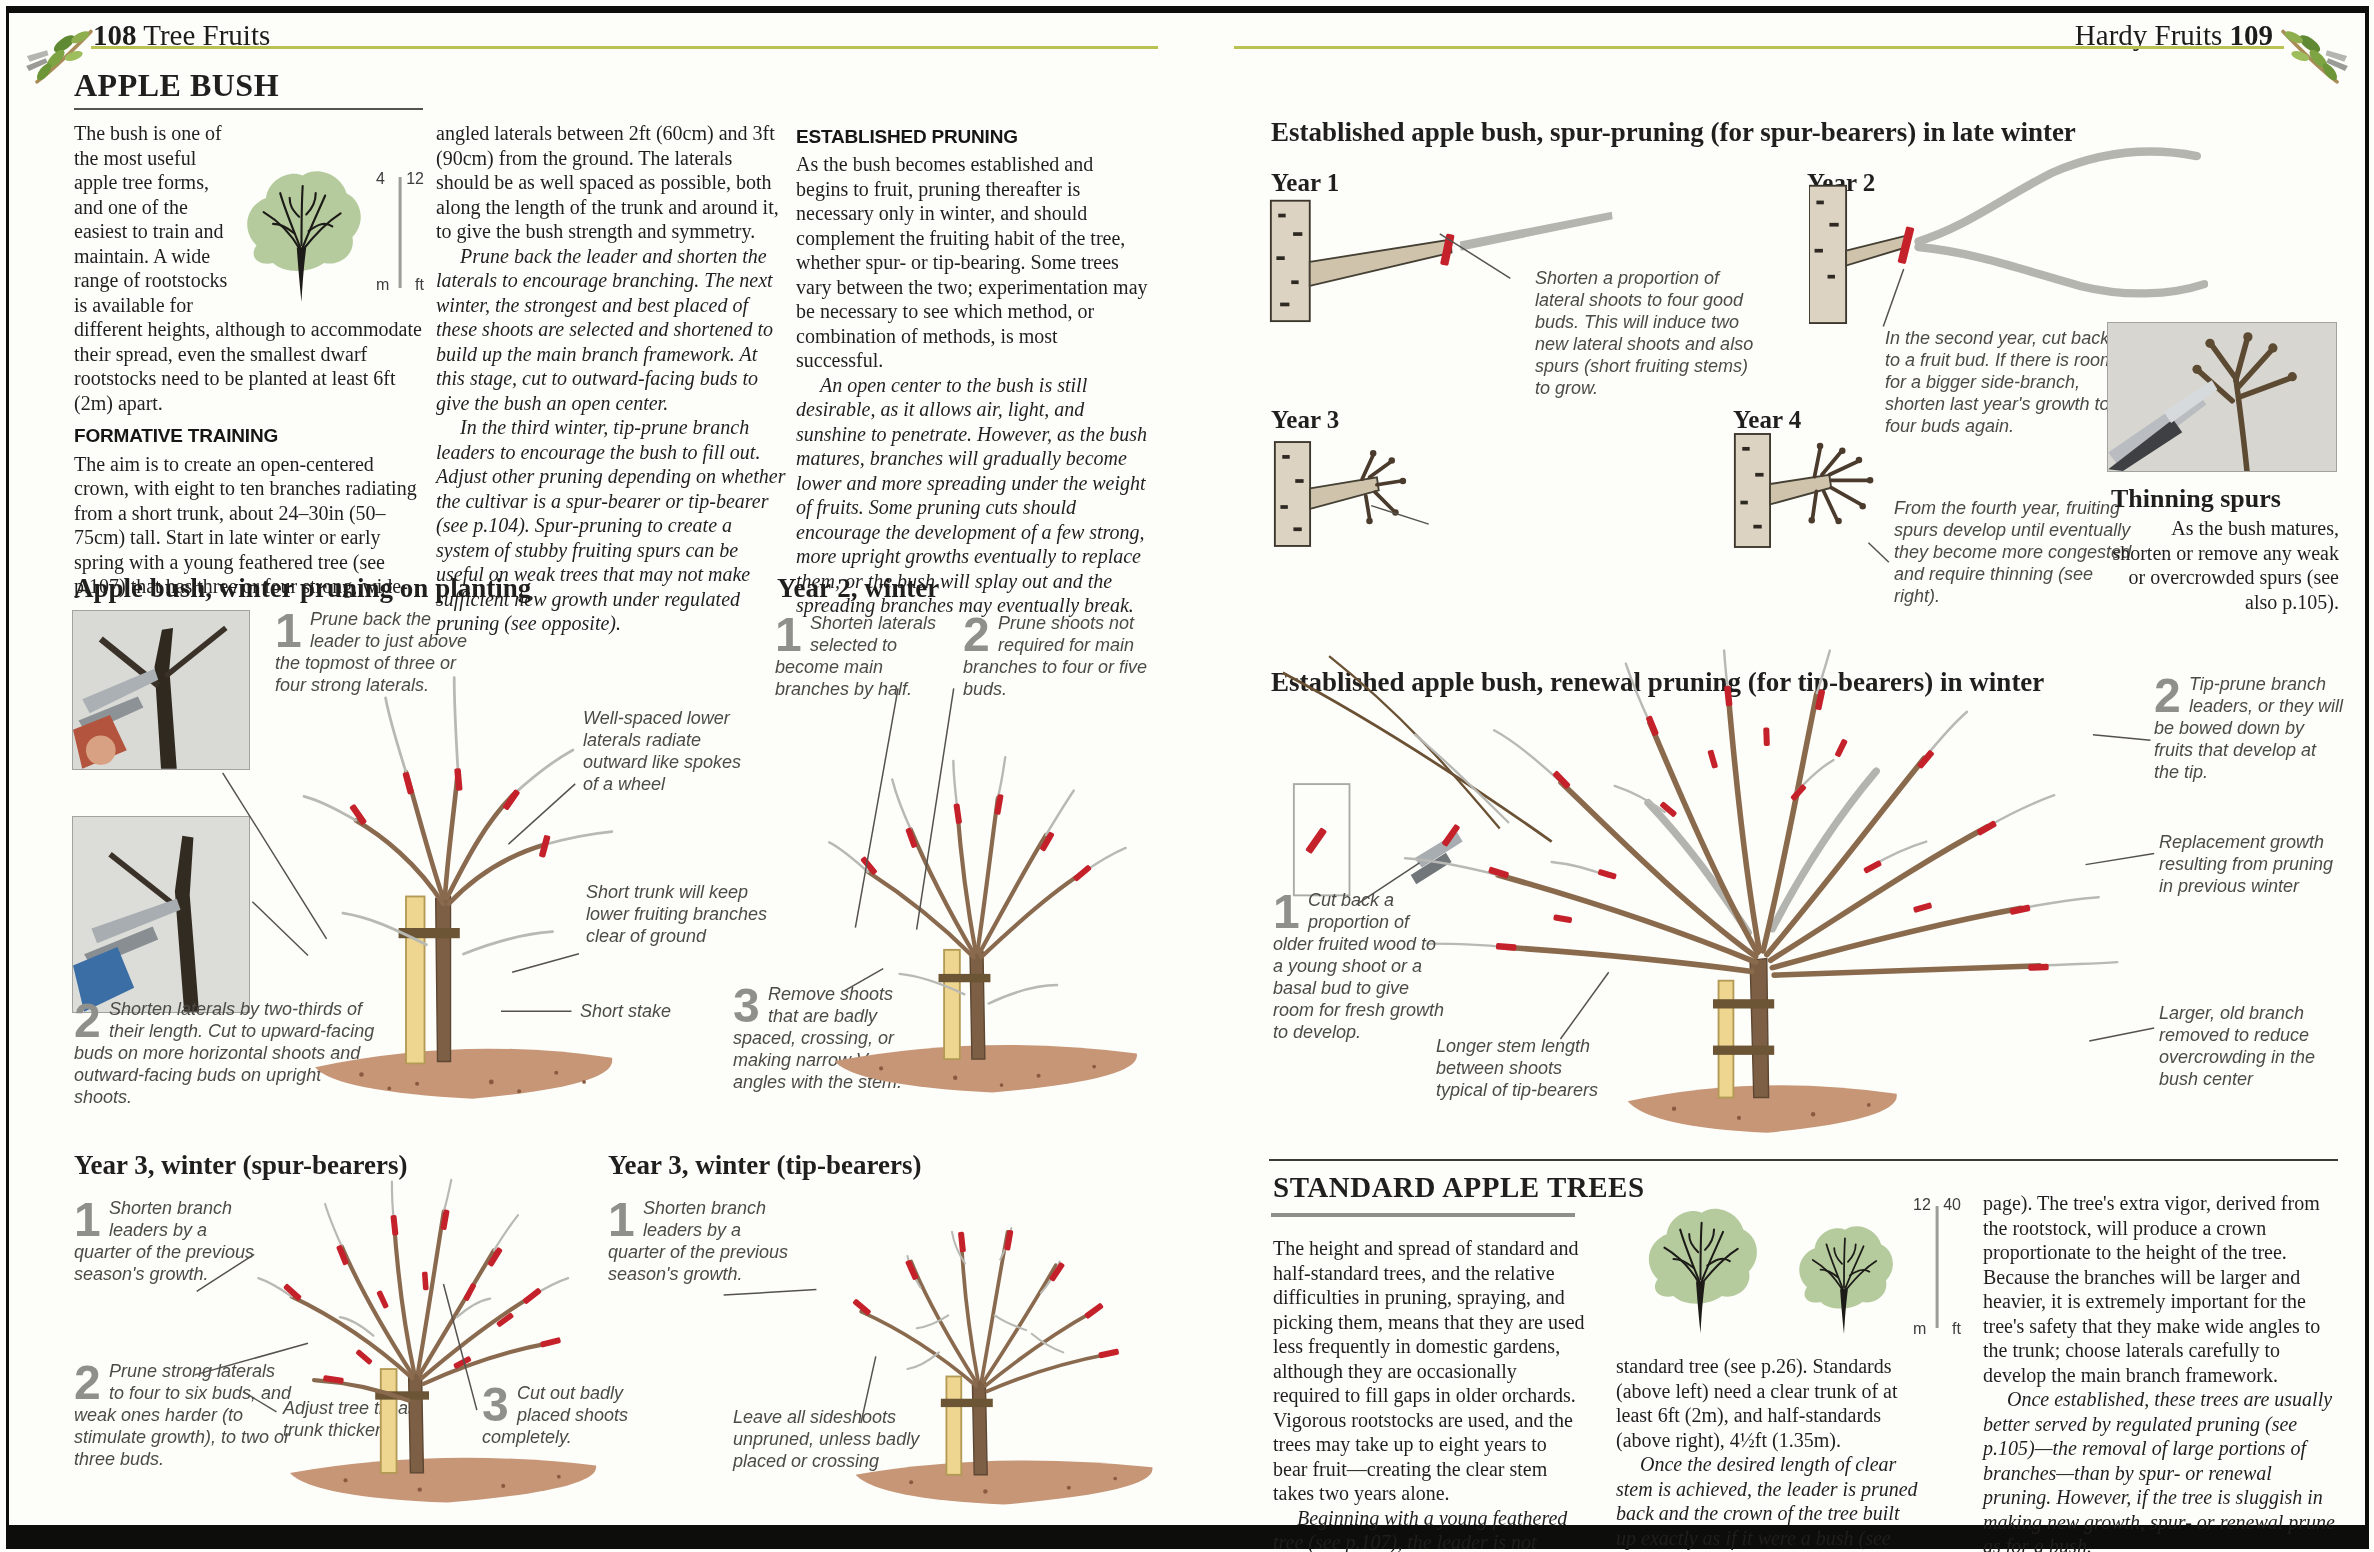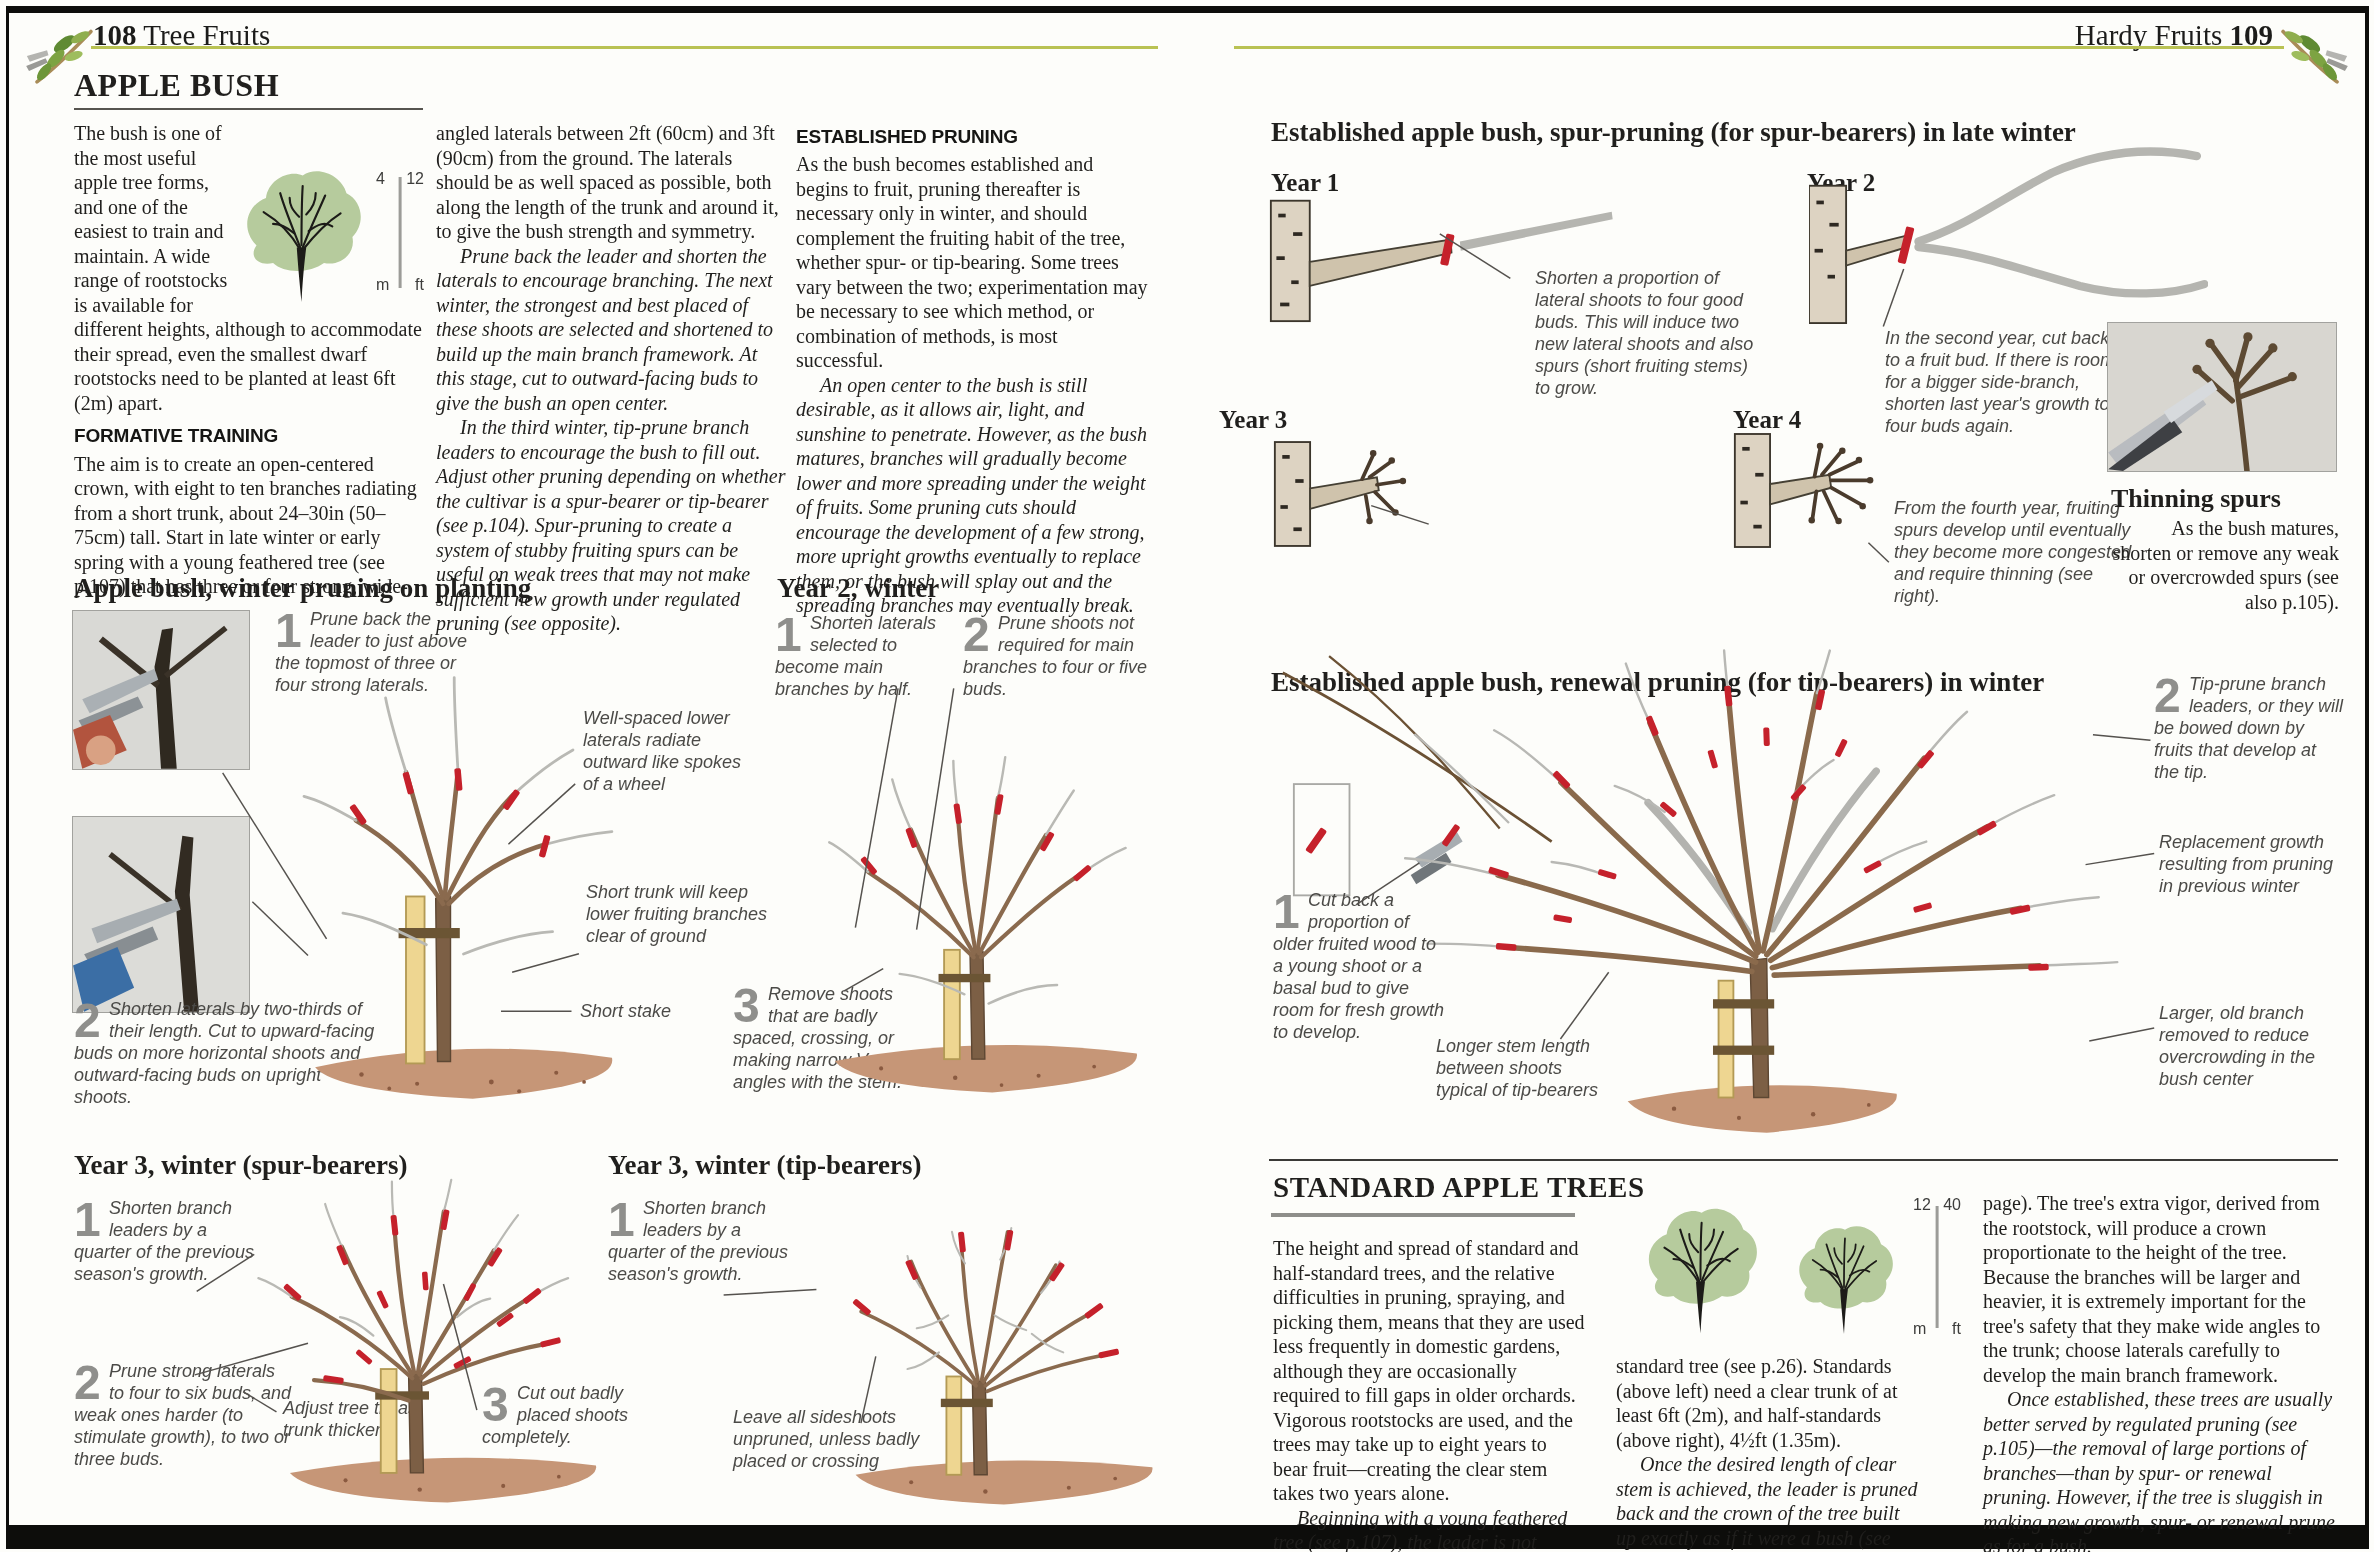--- a/index.html
+++ b/index.html
@@ -408,21 +408,21 @@
       </g>
     <path d="M40,130 L104,114 L106,126 L40,146 Z" fill="#cfc3ac" stroke="#454034" stroke-width="2"></path>
     <g stroke="#b5b5b0" fill="none" stroke-linecap="round">
       <path d="M118,120 C170,104 210,72 262,46 C312,24 366,18 418,28" stroke-width="9"></path>
       <path d="M118,126 C180,132 234,152 292,168 C340,180 390,178 426,166" stroke-width="9"></path>
     </g>
     <rect x="100" y="104" width="9" height="40" rx="2" fill="#c5212b" transform="rotate(14 104 124)"></rect>
   </svg>
   <div class="annot" style="left:1885px;top:327px;width:232px;">In the second year, cut back to a fruit bud. If there is room for a bigger side-branch, shorten last year's growth to four buds again.</div>
 
-  <div class="yearlab" style="left:1219px;top:406px;">Year 3</div>
+  <div class="yearlab" style="left:1271px;top:406px;">Year 3</div>
   <svg class="fig" style="left:1273px;top:440px;" width="167" height="108" viewBox="0 0 180 116">
     <rect x="2" y="2" width="38" height="112" fill="#ddd3c2" stroke="#3b352b" stroke-width="2"></rect>
     <g fill="#2e2922">
         <rect x="10" y="16" width="8" height="4"></rect>
         <rect x="24" y="42" width="9" height="4"></rect>
         <rect x="8" y="70" width="8" height="4"></rect>
         <rect x="22" y="94" width="9" height="4"></rect>
       </g>
     <path d="M40,52 L112,40 L114,54 L40,74 Z" fill="#cfc3ac" stroke="#454034" stroke-width="2"></path>
     <g stroke="#4a3b2c" stroke-width="4" fill="none" stroke-linecap="round">

